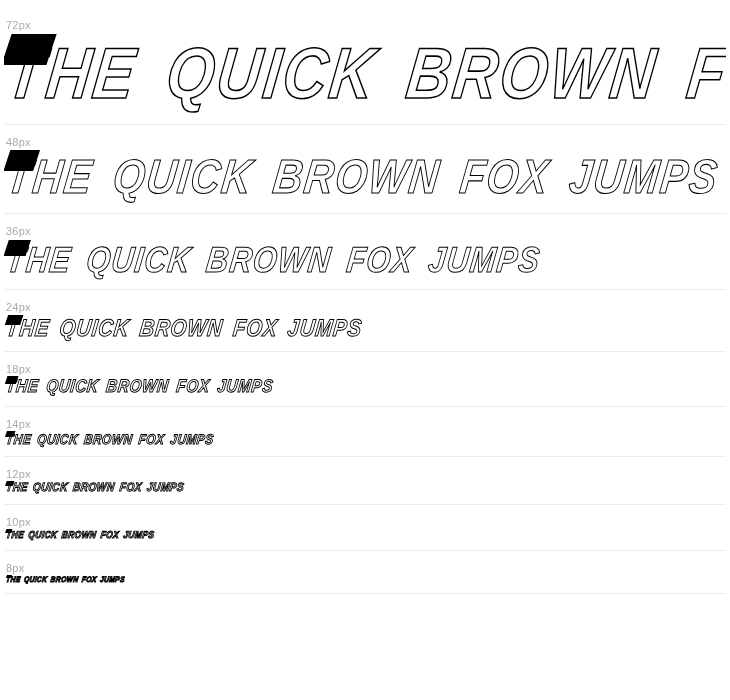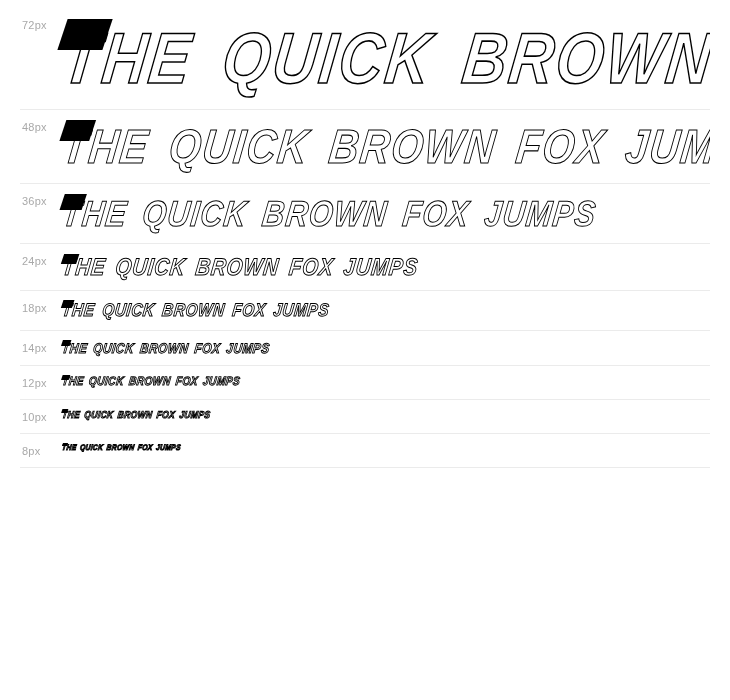--- a/index.html
+++ b/index.html
@@ -13,25 +13,26 @@
   html,body{margin:0;padding:0;}
   body{
     width:730px;height:700px;overflow:hidden;
     background:var(--bg);
     font-family:"Liberation Sans",sans-serif;
   }
   #waterfall{padding-top:8px;}
   .row{
     display:flex;
     align-items:flex-start;
-    margin:0 20px;
+    margin:0 4px;
     padding:9px 0 9px 2px;
     border-bottom:1px solid var(--divider);
     overflow:hidden;
     white-space:nowrap;
+    flex-direction:column;
   }
   .size-label{
     flex:none;
     width:40px;
     margin-top:2px;
     font-size:11px;
     line-height:1.2;
     color:var(--label);
     letter-spacing:0.2px;
   }

